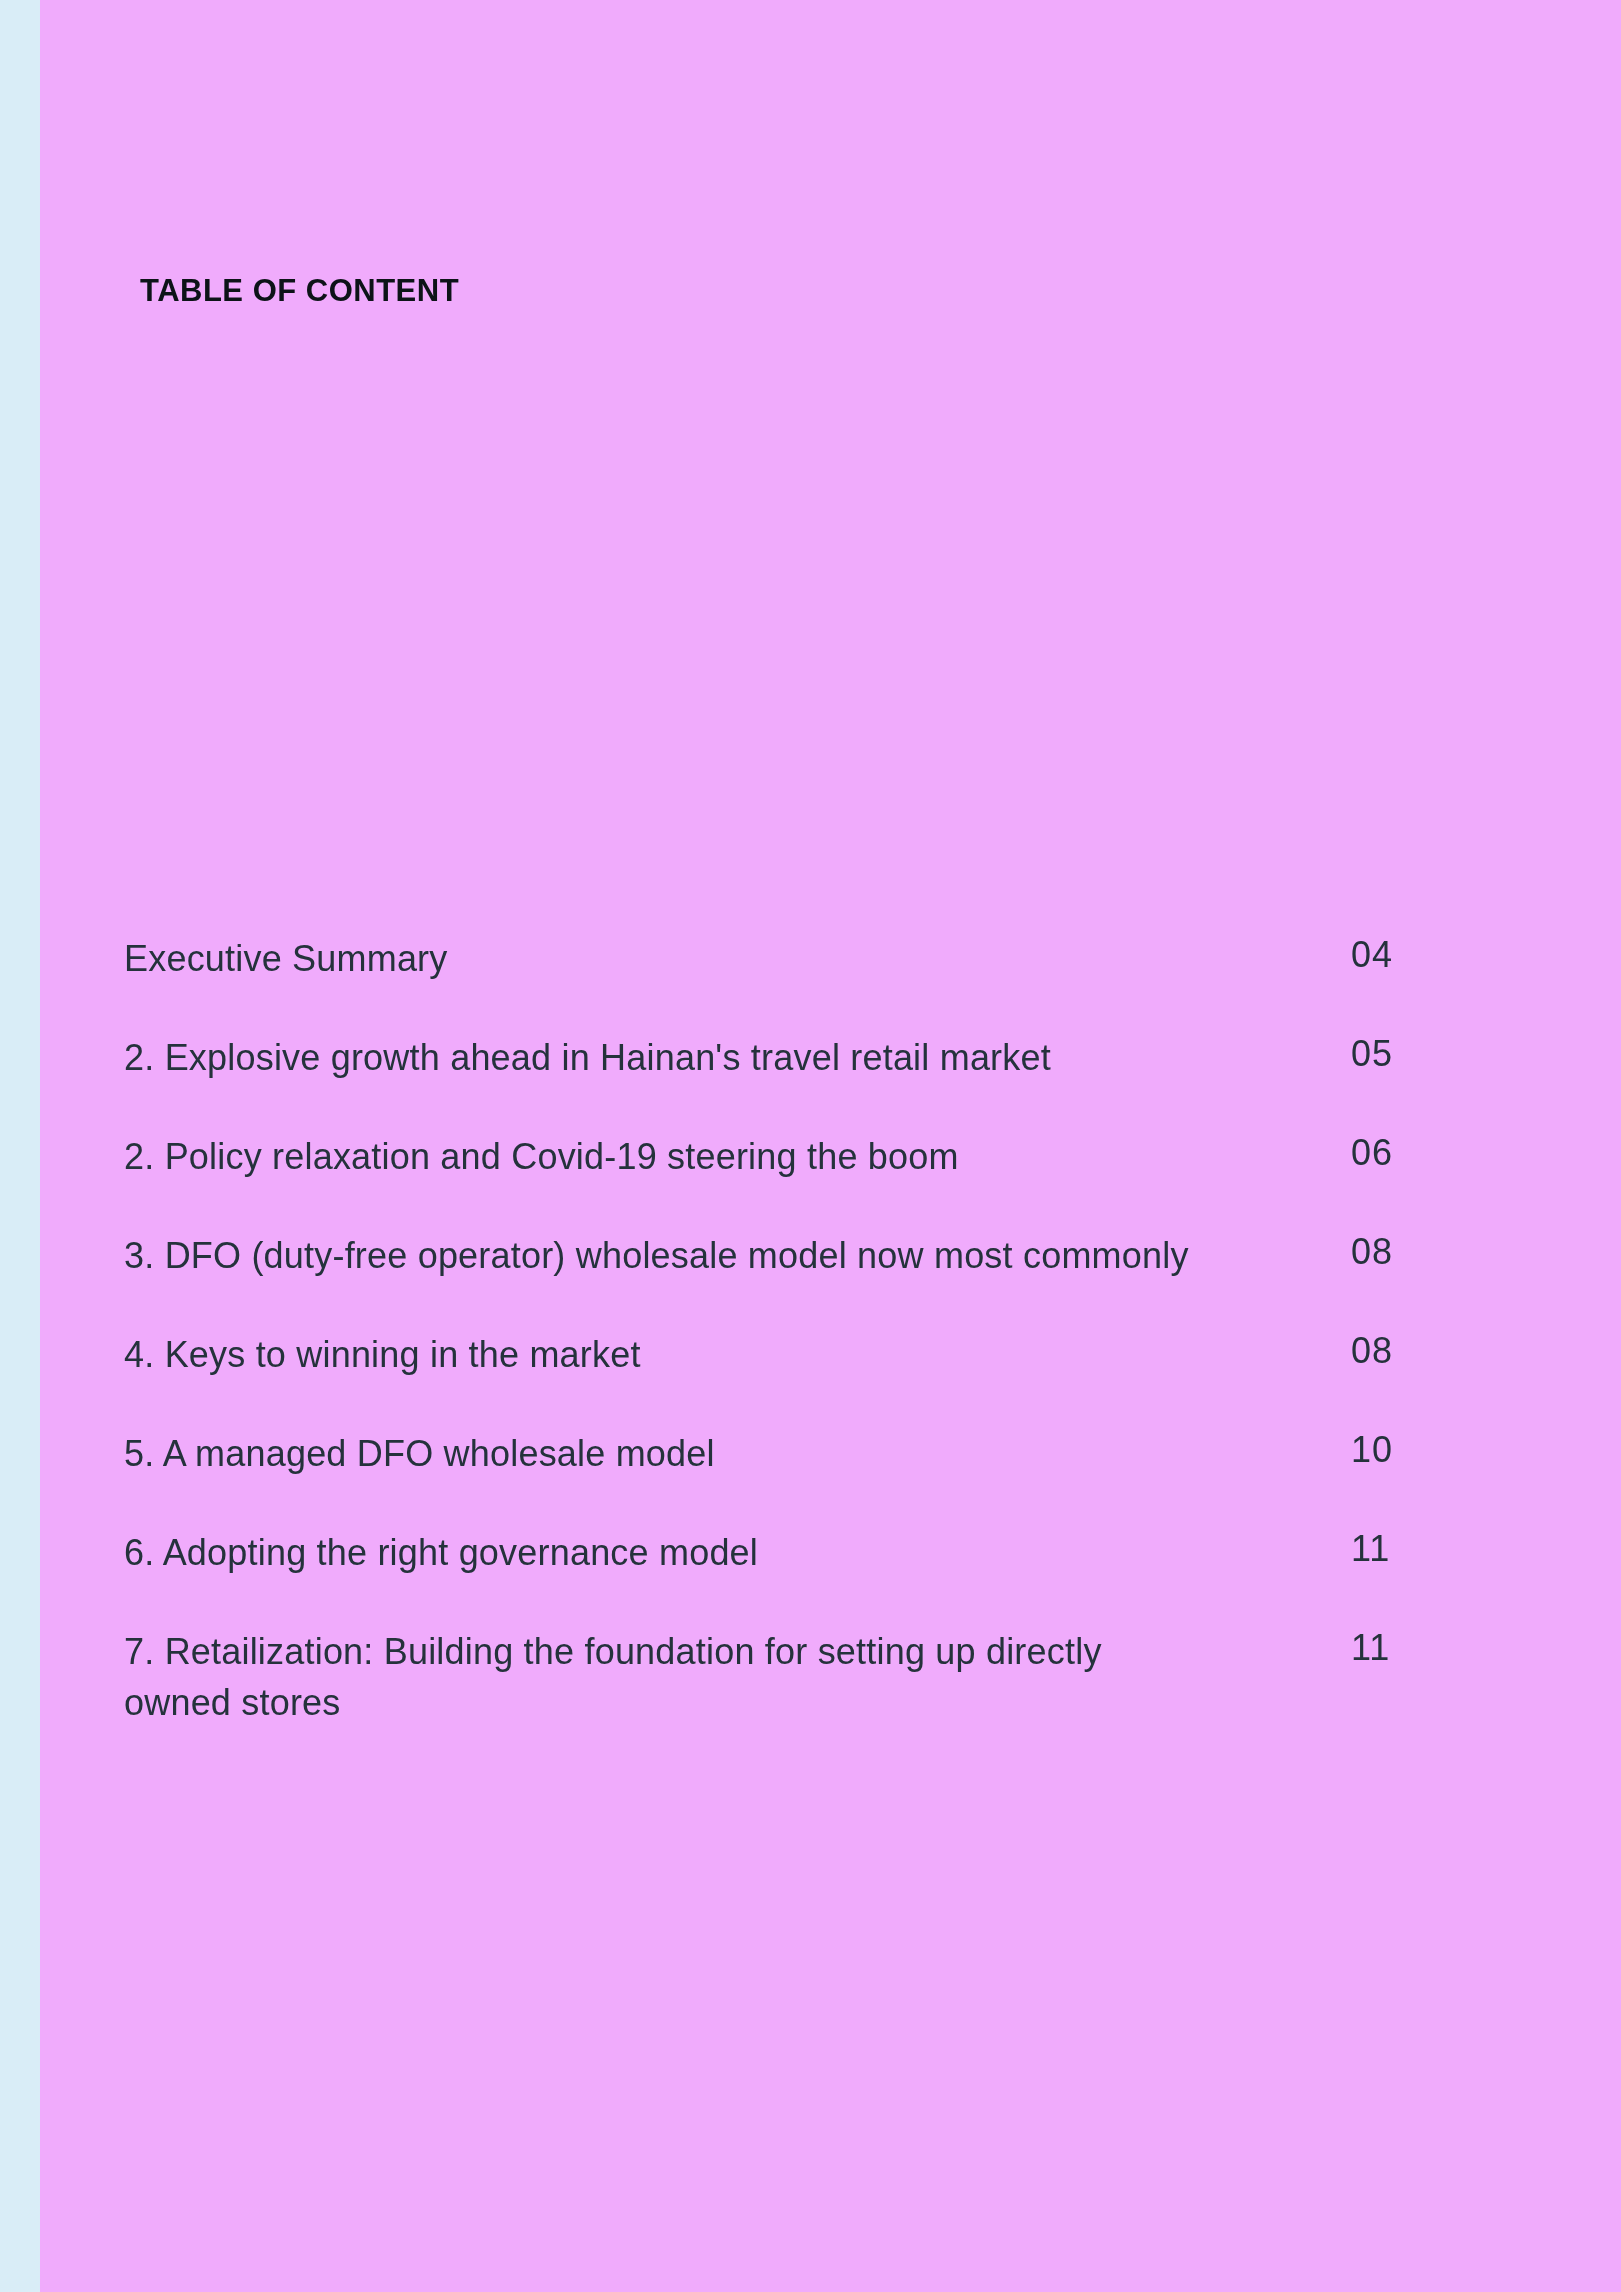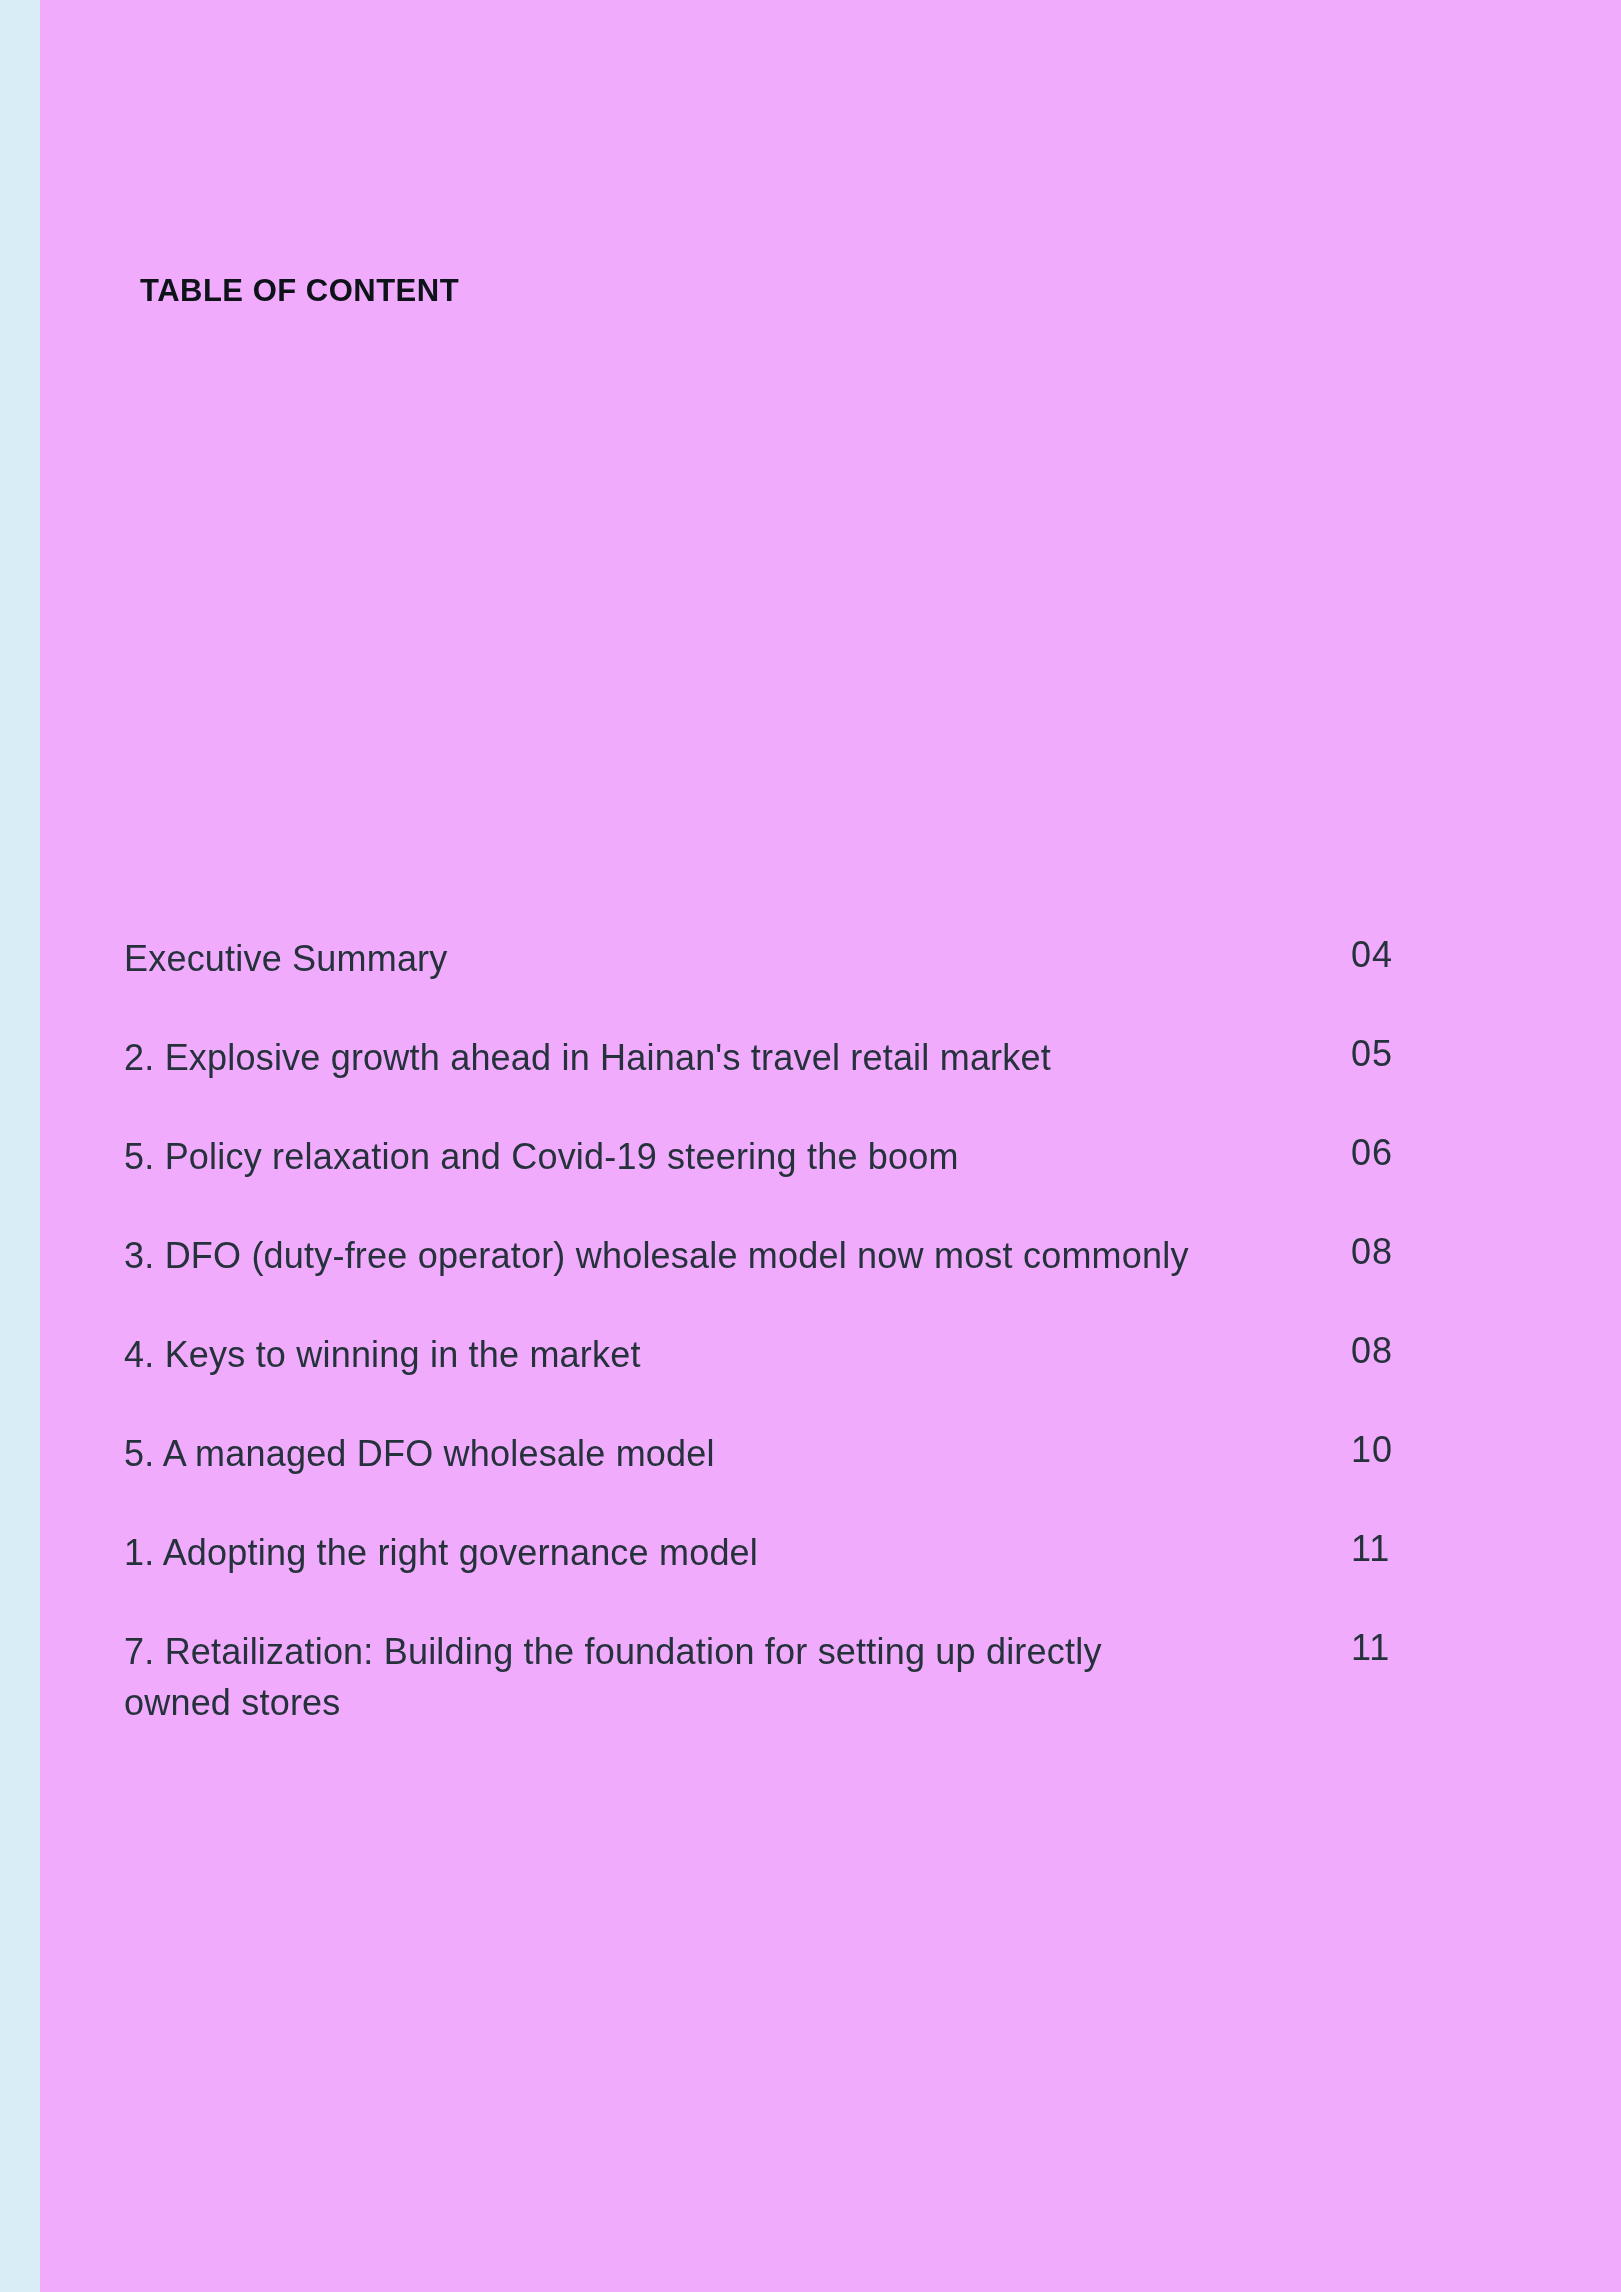--- a/index.html
+++ b/index.html
@@ -65,41 +65,41 @@
       <div class="toc-line">Executive Summary</div>
       <div class="toc-page">04</div>
     </div>
 
     <div class="toc-row">
       <div class="toc-line">2. Explosive growth ahead in Hainan's travel retail market</div>
       <div class="toc-page">05</div>
     </div>
 
     <div class="toc-row">
-      <div class="toc-line">5. Policy relaxation and Covid-19 steering the boom</div>
+      <div class="toc-line">2. Policy relaxation and Covid-19 steering the boom</div>
       <div class="toc-page">06</div>
     </div>
 
     <div class="toc-row">
       <div class="toc-line">3. DFO (duty-free operator) wholesale model now most commonly</div>
       <div class="toc-page">08</div>
     </div>
 
     <div class="toc-row">
       <div class="toc-line">4. Keys to winning in the market</div>
       <div class="toc-page">08</div>
     </div>
 
     <div class="toc-row">
       <div class="toc-line">5. A managed DFO wholesale model</div>
       <div class="toc-page">10</div>
     </div>
 
     <div class="toc-row">
-      <div class="toc-line">1. Adopting the right governance model</div>
+      <div class="toc-line">6. Adopting the right governance model</div>
       <div class="toc-page">11</div>
     </div>
 
     <div class="toc-row">
       <div class="toc-line">7. Retailization: Building the foundation for setting up directly</div>
       <div class="toc-line">owned stores</div>
       <div class="toc-page">11</div>
     </div>
 
   </div>

